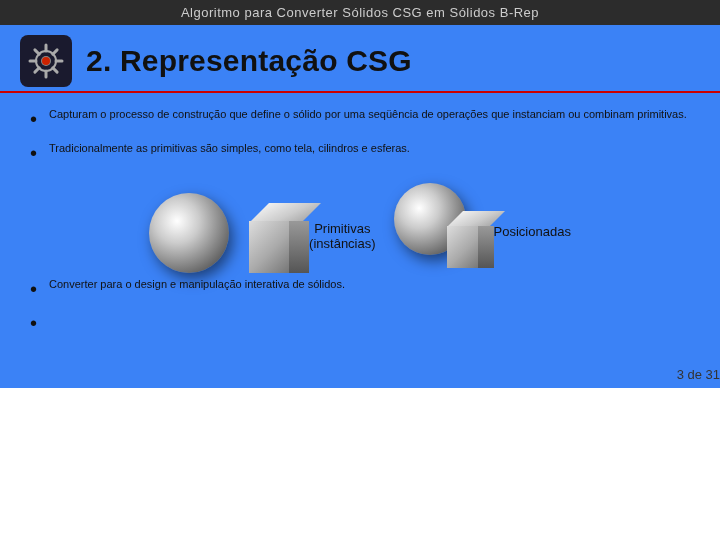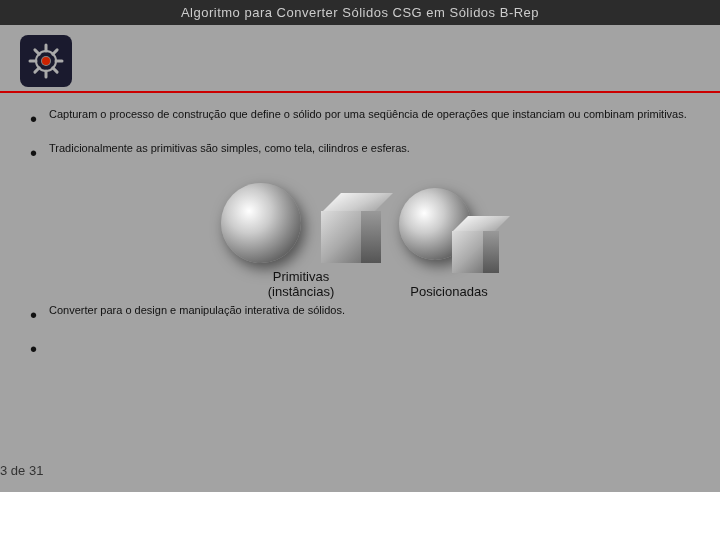--- a/index.html
+++ b/index.html
@@ -8,24 +8,24 @@
       width: 720px;
       height: 540px;
       background: #fff;
       font-family: Arial, Helvetica, sans-serif;
       overflow: hidden;
       position: relative;
     }
 
     .slide {
       width: 720px;
-      height: 492px;
+      height: 388px;
       display: flex;
       flex-direction: column;
-      background: #a3a3a3;
+      background: #3b82f6;
     }
 
     
     .header-bar {
       background: #2c2c2c;
       color: #ccc;
       text-align: center;
       font-size: 13px;
       padding: 5px 0;
       letter-spacing: 0.5px;
@@ -86,21 +86,21 @@
       display: flex;
       justify-content: center;
       align-items: flex-end;
       gap: 18px;
       margin: 8px 0 4px 0;
       padding: 0 20px;
     }
 
     .image-group {
       display: flex;
-      flex-direction: column;
+      flex-direction: row;
       align-items: center;
     }
 
     .image-label {
       font-size: 13px;
       color: #111;
       text-align: center;
       margin-top: 6px;
     }
 
@@ -153,24 +153,24 @@
     }
 
     .images-row {
       display: flex;
       align-items: flex-end;
       gap: 10px;
     }
 
     
     .page-number {
-      text-align: left;
+      text-align: right;
       font-size: 13px;
       color: #333;
-      padding: 4px 0 14px 0;
+      padding: 4px 0 6px 0;
     }
 
     .divider-line {
       height: 2px;
       background: #c00;
       margin: 0 0 6px 0;
     }
   </style>
 </head>
 <body>
@@ -194,20 +194,21 @@
       <line x1="10" y1="26" x2="16" y2="26" stroke="#aaa" stroke-width="3" stroke-linecap="round"></line>
       <line x1="36" y1="26" x2="42" y2="26" stroke="#aaa" stroke-width="3" stroke-linecap="round"></line>
       <line x1="14.9" y1="14.9" x2="19.2" y2="19.2" stroke="#aaa" stroke-width="3" stroke-linecap="round"></line>
       <line x1="32.8" y1="32.8" x2="37.1" y2="37.1" stroke="#aaa" stroke-width="3" stroke-linecap="round"></line>
       <line x1="37.1" y1="14.9" x2="32.8" y2="19.2" stroke="#aaa" stroke-width="3" stroke-linecap="round"></line>
       <line x1="19.2" y1="32.8" x2="14.9" y2="37.1" stroke="#aaa" stroke-width="3" stroke-linecap="round"></line>
 
       <circle cx="26" cy="26" r="4" fill="#cc2200"></circle>
     </svg>
 
+    <h1 class="slide-title">2. Representação CSG</h1>
   </div>
 
   <div class="divider-line"></div>
 
   <div class="content">
 
     <div class="bullet-item">
       <span class="bullet-dot">•</span>
       <span class="bullet-text">Capturam o processo de construção que define o sólido por uma seqüência de operações que instanciam ou combinam primitivas.</span>
     </div>

